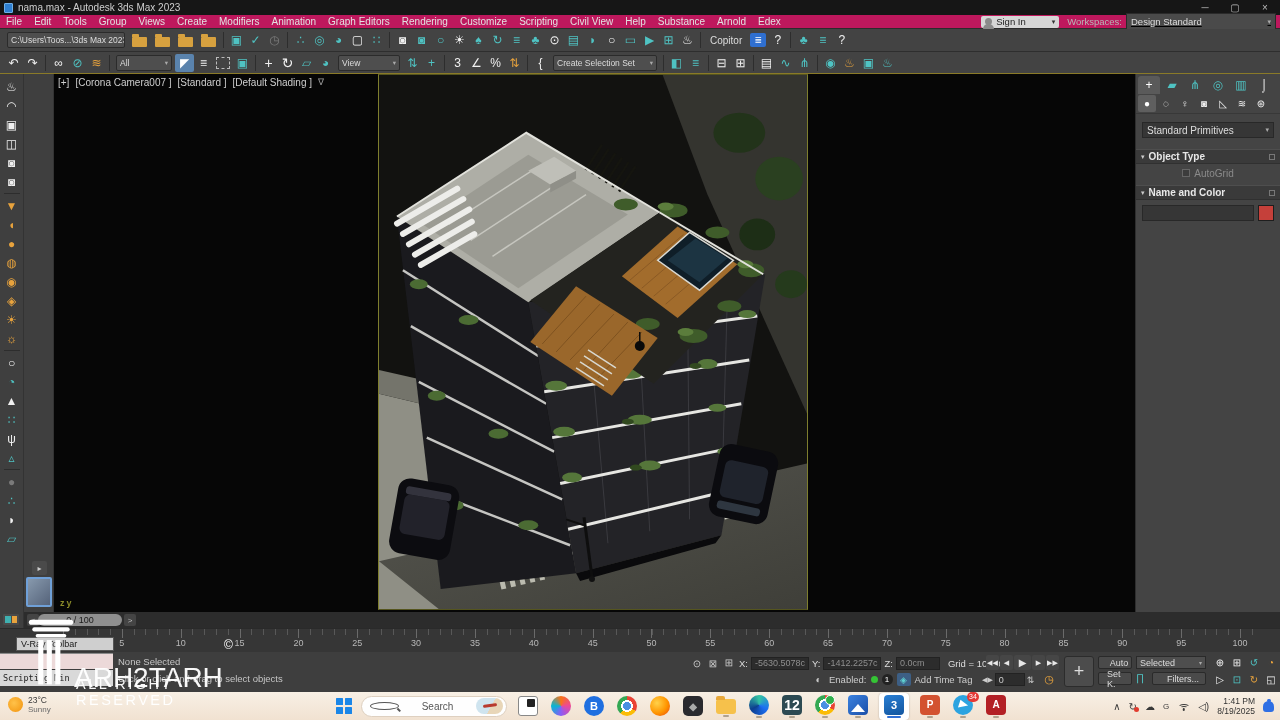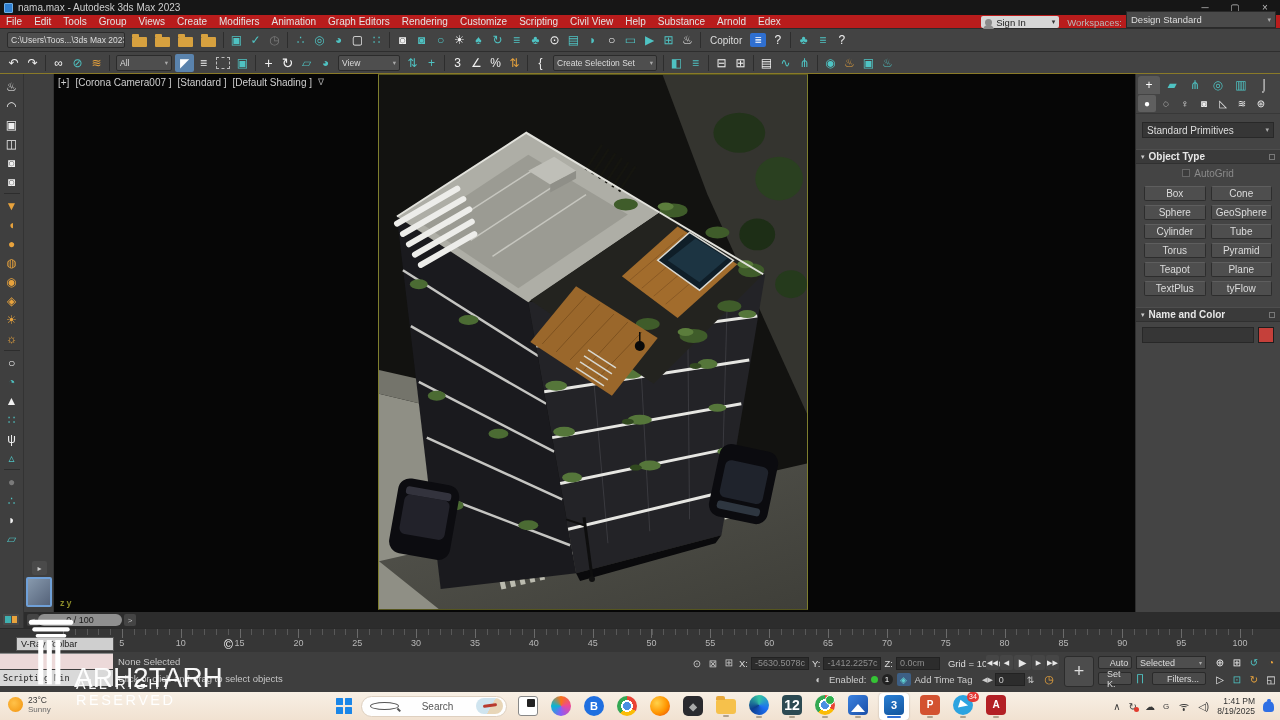--- a/index.html
+++ b/index.html
@@ -6,30 +6,30 @@
   html,body{width:1280px;height:720px;overflow:hidden;background:#3c3c3c;position:relative;}
   .mono{font-family:"DejaVu Sans Mono",monospace;}
 
   
   #titlebar{position:absolute;left:0;top:0;width:1280px;height:15px;background:#161616;display:flex;align-items:center;color:#cfcfcf;font-size:10px;}
   #appicon{width:9px;height:10px;background:#2f7fd0;margin:0 5px 0 4px;border-radius:1px;border:1px solid #6fb0e8;}
   #wincontrols{margin-left:auto;display:flex;}
   #wincontrols span{width:30px;text-align:center;font-size:10px;color:#bbb;cursor:default;}
 
   
-  #menubar{position:absolute;left:0;top:15px;width:1280px;height:14px;background:#b91c1c;display:flex;align-items:flex-end;border-bottom:1px solid #2c2c2c;}
+  #menubar{position:absolute;left:0;top:15px;width:1280px;height:14px;background:#be185d;display:flex;align-items:center;border-bottom:1px solid #2c2c2c;}
   #menus{display:flex;align-items:center;height:100%;}
   #menus span{padding:0 6px;font-size:10px;color:#e2e2e2;line-height:14px;}
   #signin{margin-left:auto;display:flex;align-items:center;background:#d6d6d6;border-radius:2px;height:12px;padding:0 4px;margin-right:8px;}
   #signin .uic{width:7px;height:7px;border-radius:50%;background:#8a8a8a;margin-right:4px;position:relative;}
   #signin .uic::after{content:"";position:absolute;left:-2px;top:6px;width:11px;height:5px;border-radius:5px 5px 0 0;background:#8a8a8a;}
   #signin span{font-size:9.5px;color:#222;}
   #signin .car{margin-left:26px;font-size:7px;color:#333;}
   #wslabel{font-size:9.5px;color:#b8b8b8;margin-right:4px;}
-  #wsdd{width:150px;height:17px;background:#4a4a4a;border:1px solid #2a2a2a;display:flex;align-items:center;justify-content:space-between;padding:0 4px;margin-right:4px;}
+  #wsdd{width:150px;height:17px;background:#4a4a4a;border:1px solid #2a2a2a;display:flex;align-items:center;justify-content:space-between;padding:0 4px;margin-right:4px;text-decoration:underline;}
   #wsdd span{font-size:9.5px;color:#ddd;}#wsdd .car{font-size:7px;color:#aaa;}
 
   
   #toolbar1{position:absolute;left:0;top:29px;width:1280px;height:23px;background:#434343;border-bottom:1px solid #2e2e2e;display:flex;align-items:center;padding-left:4px;}
   #toolbar2{position:absolute;left:0;top:52px;width:1280px;height:22px;background:#434343;border-bottom:1px solid #8a7a28;display:flex;align-items:center;padding-left:4px;}
   .ico{display:inline-flex;align-items:center;justify-content:center;min-width:19px;height:18px;font-size:12px;color:#c9c9c9;border-radius:2px;line-height:1;}
   .ico.teal{color:#4fc3c3}.ico.yellow{color:#e8a33d}.ico.white{color:#f0f0f0}.ico.dim{color:#7a7a7a}
   .ico.blue{background:#2f6fd0;color:#fff;font-size:9px;min-width:16px;height:14px;margin:0 2px;}
   .ico.active{background:#5a83ad;color:#fff;}
   .ico.big{font-size:14px;}
@@ -571,34 +571,20 @@
     </div>
     <div class="rollout">
       <span class="rar">▾</span>
       <b>Object Type</b>
       <span class="pin"></span>
     </div>
     <div id="autogrid">
       <span class="cb"></span>
       <span>AutoGrid</span>
     </div>
-    <div id="otbtns">
-        <span class="otbtn">Box</span>
-        <span class="otbtn">Cone</span>
-        <span class="otbtn">Sphere</span>
-        <span class="otbtn">GeoSphere</span>
-        <span class="otbtn">Cylinder</span>
-        <span class="otbtn">Tube</span>
-        <span class="otbtn">Torus</span>
-        <span class="otbtn">Pyramid</span>
-        <span class="otbtn">Teapot</span>
-        <span class="otbtn">Plane</span>
-        <span class="otbtn">TextPlus</span>
-        <span class="otbtn">tyFlow</span>
-      </div>
     <div class="rollout">
       <span class="rar">▾</span>
       <b>Name and Color</b>
       <span class="pin"></span>
     </div>
     <div id="namerow">
       <div id="namefield"></div>
       <div id="colorswatch" style="background: rgb(197, 64, 58);"></div>
     </div>
   </div>

